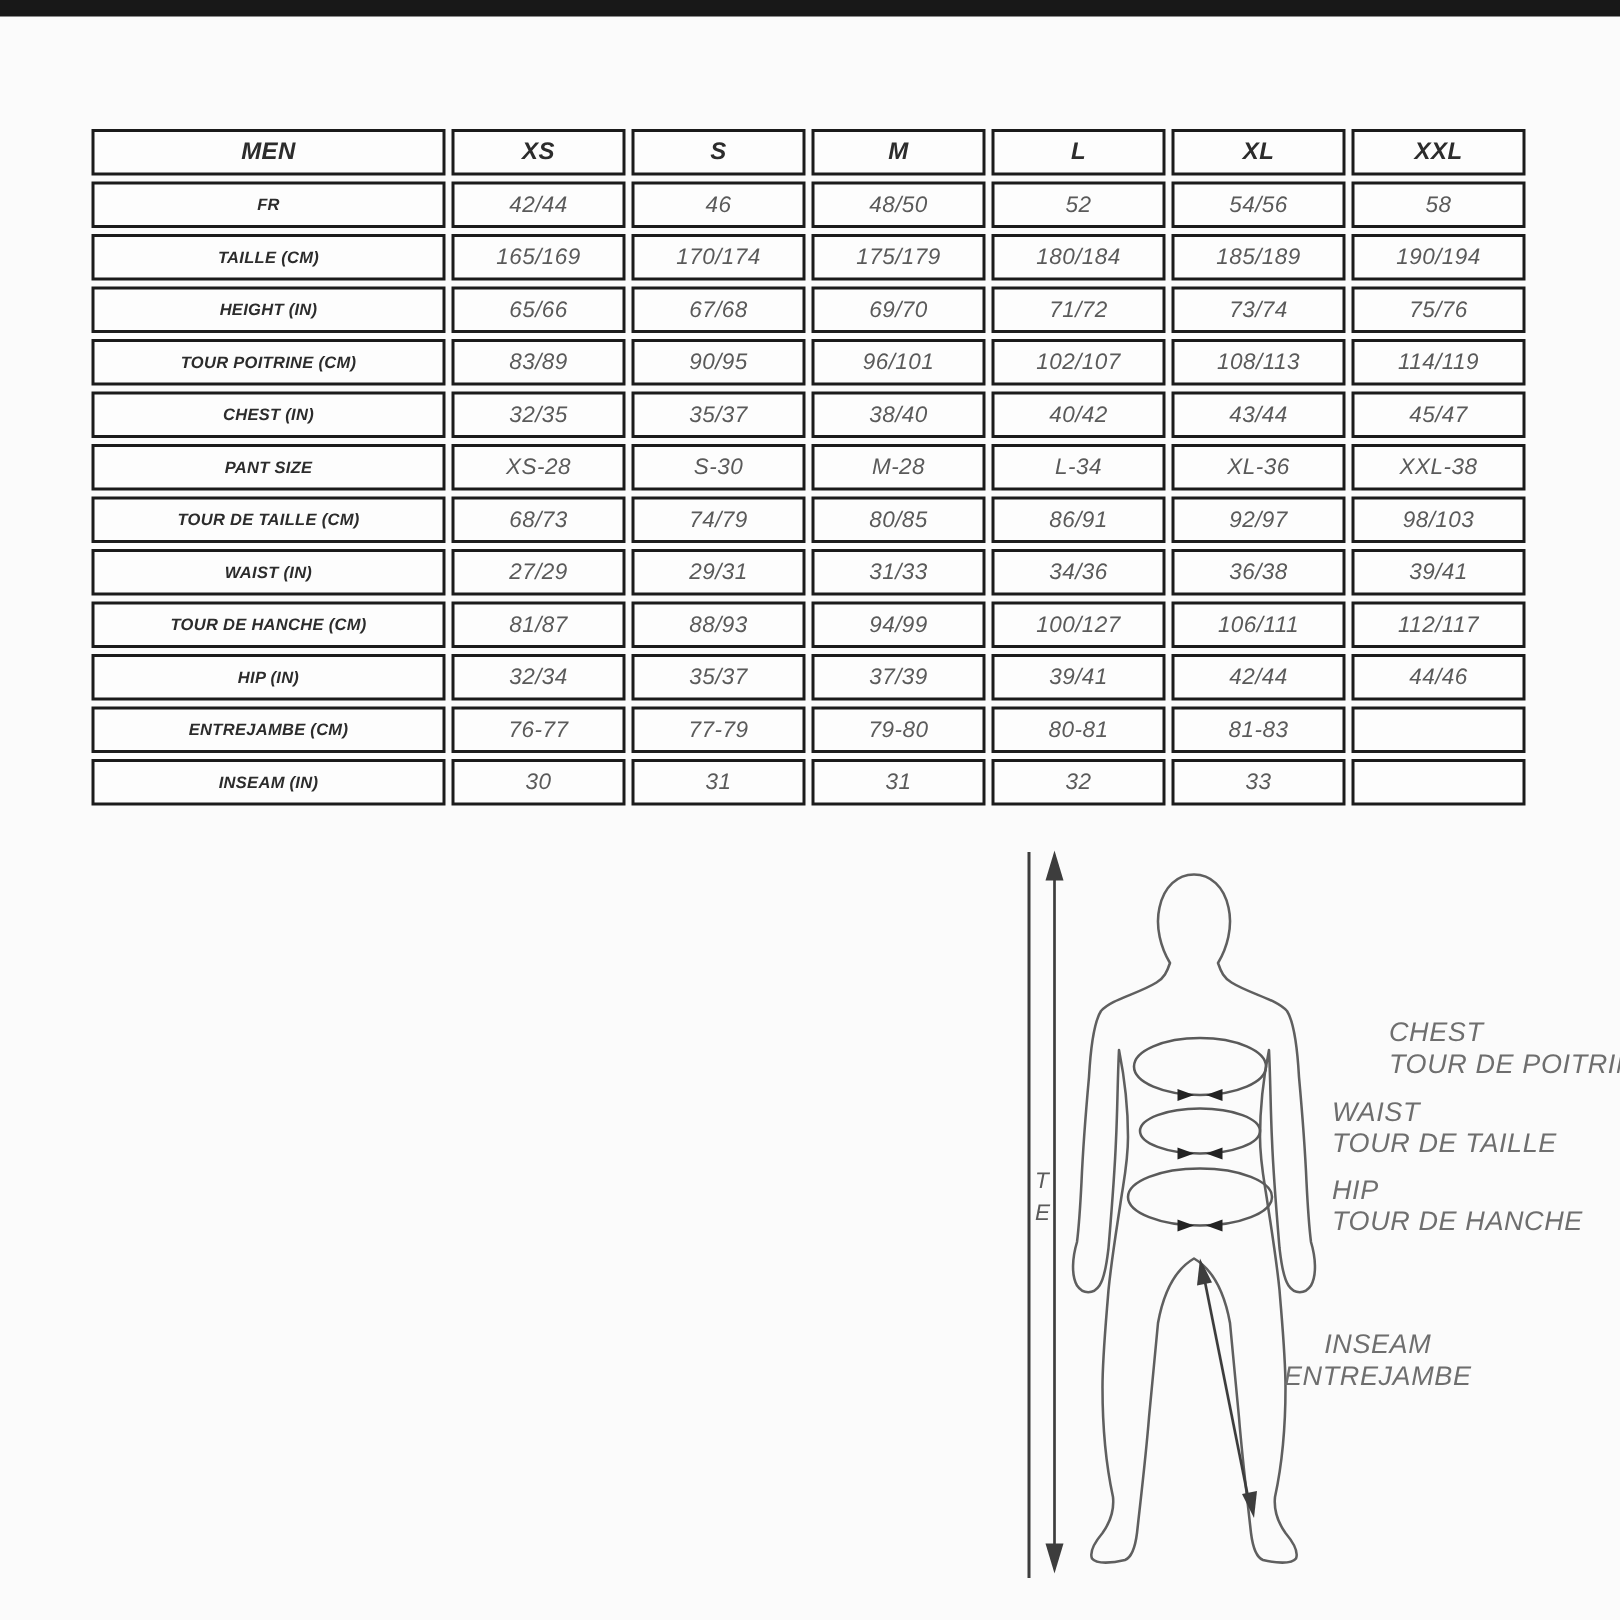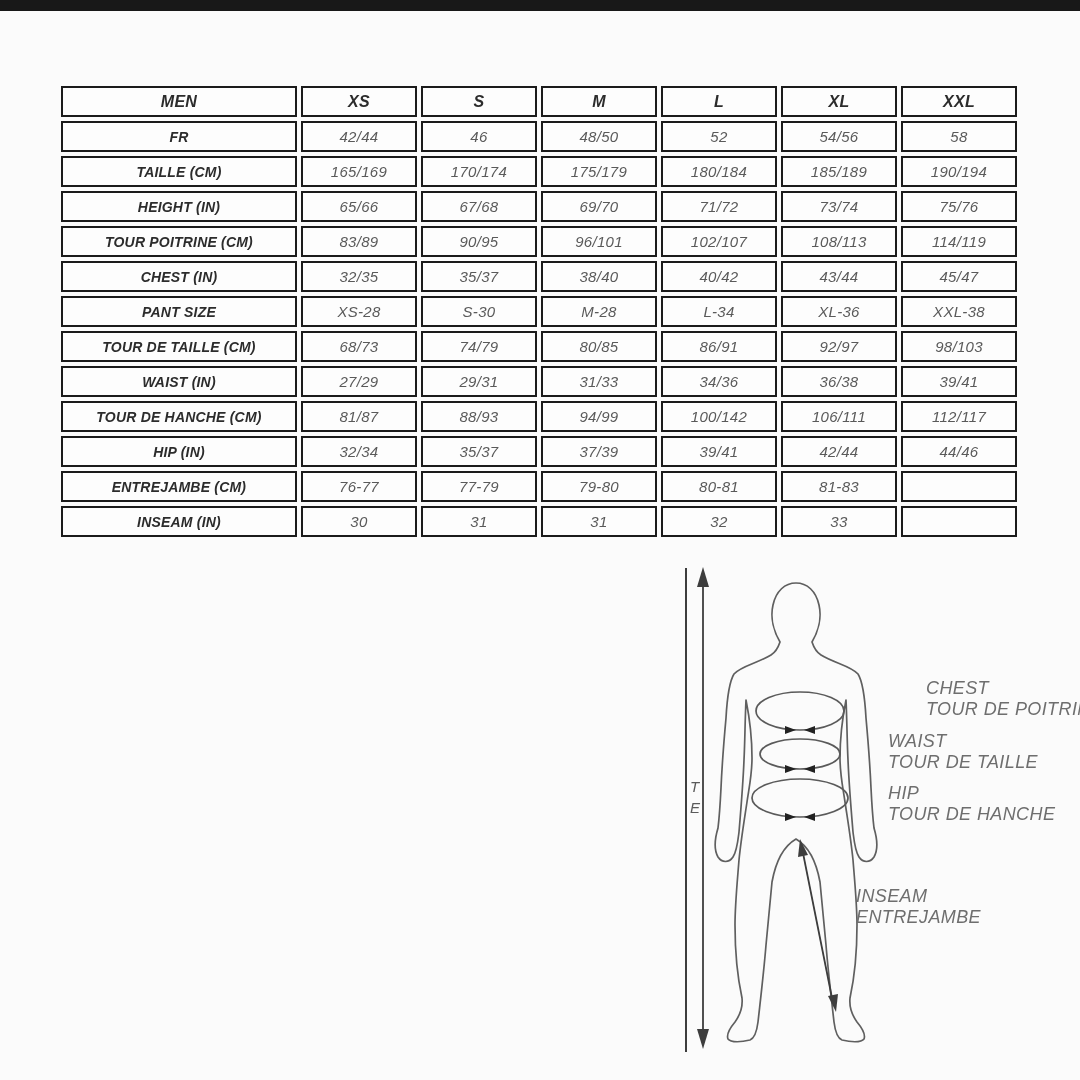--- a/index.html
+++ b/index.html
@@ -34,21 +34,21 @@
     white-space: nowrap;
     overflow: hidden;
   }
   table.size-table thead th {
     font-size: 16px;
     font-weight: bold;
     color: #2c2c2c;
     letter-spacing: 0.3px;
   }
   table.size-table th.rowlabel {
-    font-size: 14px;
+    font-size: 11px;
     font-weight: bold;
     color: #2c2c2c;
     letter-spacing: 0.2px;
   }
   table.size-table td {
     font-size: 15px;
     font-weight: normal;
     color: #5a5a5a;
     letter-spacing: 0.3px;
   }
@@ -61,21 +61,21 @@
     position: absolute;
     font-size: 18px;
     line-height: 21px;
     color: #6e6e6e;
     letter-spacing: 0.4px;
     white-space: nowrap;
   }
   .lbl-chest  { left: 248px; top: 118px; margin-left: 38px; }
   .lbl-waist  { left: 248px; top: 171px; }
   .lbl-hip    { left: 248px; top: 223px; }
-  .lbl-inseam { left: 216px; top: 326px; }
+  .lbl-inseam { left: 216px; top: 326px; text-align: center; }
 </style>
 </head>
 <body>
 
 <div class="stage">
 
   <div class="top-bar"></div>
 
   <table class="size-table">
     <colgroup>
@@ -169,21 +169,21 @@
           <td>31/33</td>
           <td>34/36</td>
           <td>36/38</td>
           <td>39/41</td>
         </tr>
         <tr>
           <th class="rowlabel">TOUR DE HANCHE (CM)</th>
           <td>81/87</td>
           <td>88/93</td>
           <td>94/99</td>
-          <td>100/142</td>
+          <td>100/127</td>
           <td>106/111</td>
           <td>112/117</td>
         </tr>
         <tr>
           <th class="rowlabel">HIP (IN)</th>
           <td>32/34</td>
           <td>35/37</td>
           <td>37/39</td>
           <td>39/41</td>
           <td>42/44</td>

